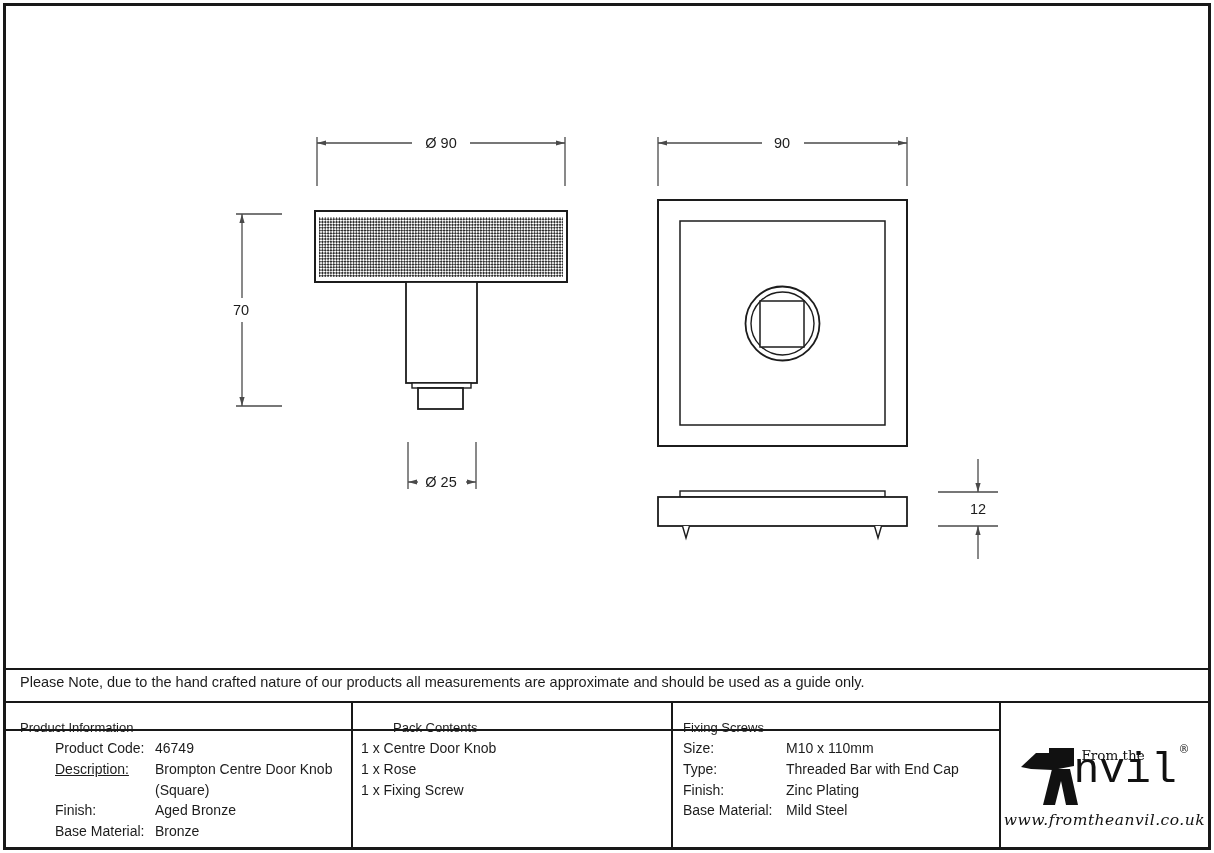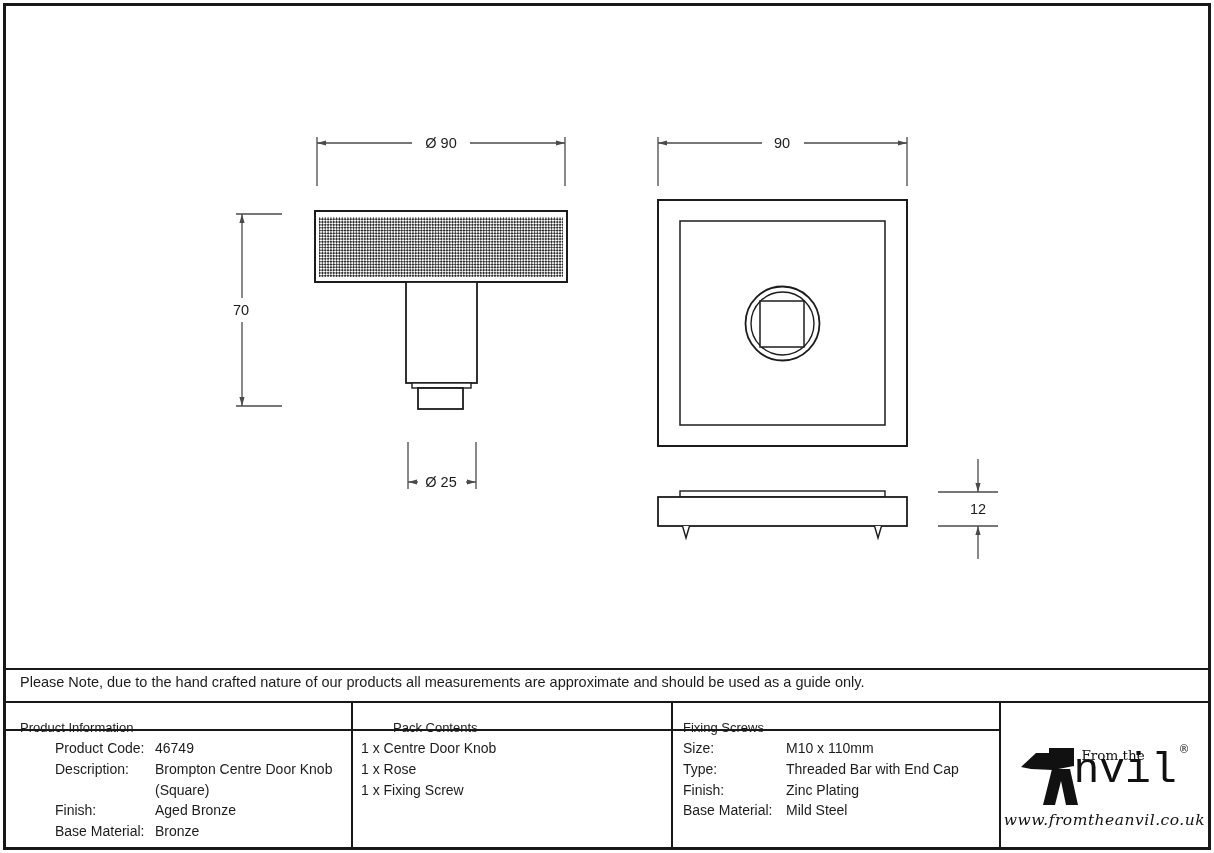--- a/index.html
+++ b/index.html
@@ -133,21 +133,21 @@
   <div class="col-title" style="left:20px;">Product Information</div>
   <div class="col-title" style="left:361px;margin-left:32px;">Pack Contents</div>
   <div class="col-title" style="left:683px;">Fixing Screws</div>
 
   <div class="spec-col" style="left:20px;width:320px;margin-left:35px;">
     <div class="spec-row">
       <span class="lbl" style="width:100px;">Product Code:</span>
       <span class="val">46749</span>
     </div>
     <div class="spec-row">
-      <span class="lbl" style="width:100px;">Description:</span>
+      <span class="lbl" style="width:100px;text-decoration:underline;">Description:</span>
       <span class="val">Brompton Centre Door Knob</span>
     </div>
     <div class="spec-row">
       <span class="lbl" style="width:100px;"></span>
       <span class="val">(Square)</span>
     </div>
     <div class="spec-row">
       <span class="lbl" style="width:100px;">Finish:</span>
       <span class="val">Aged Bronze</span>
     </div>

